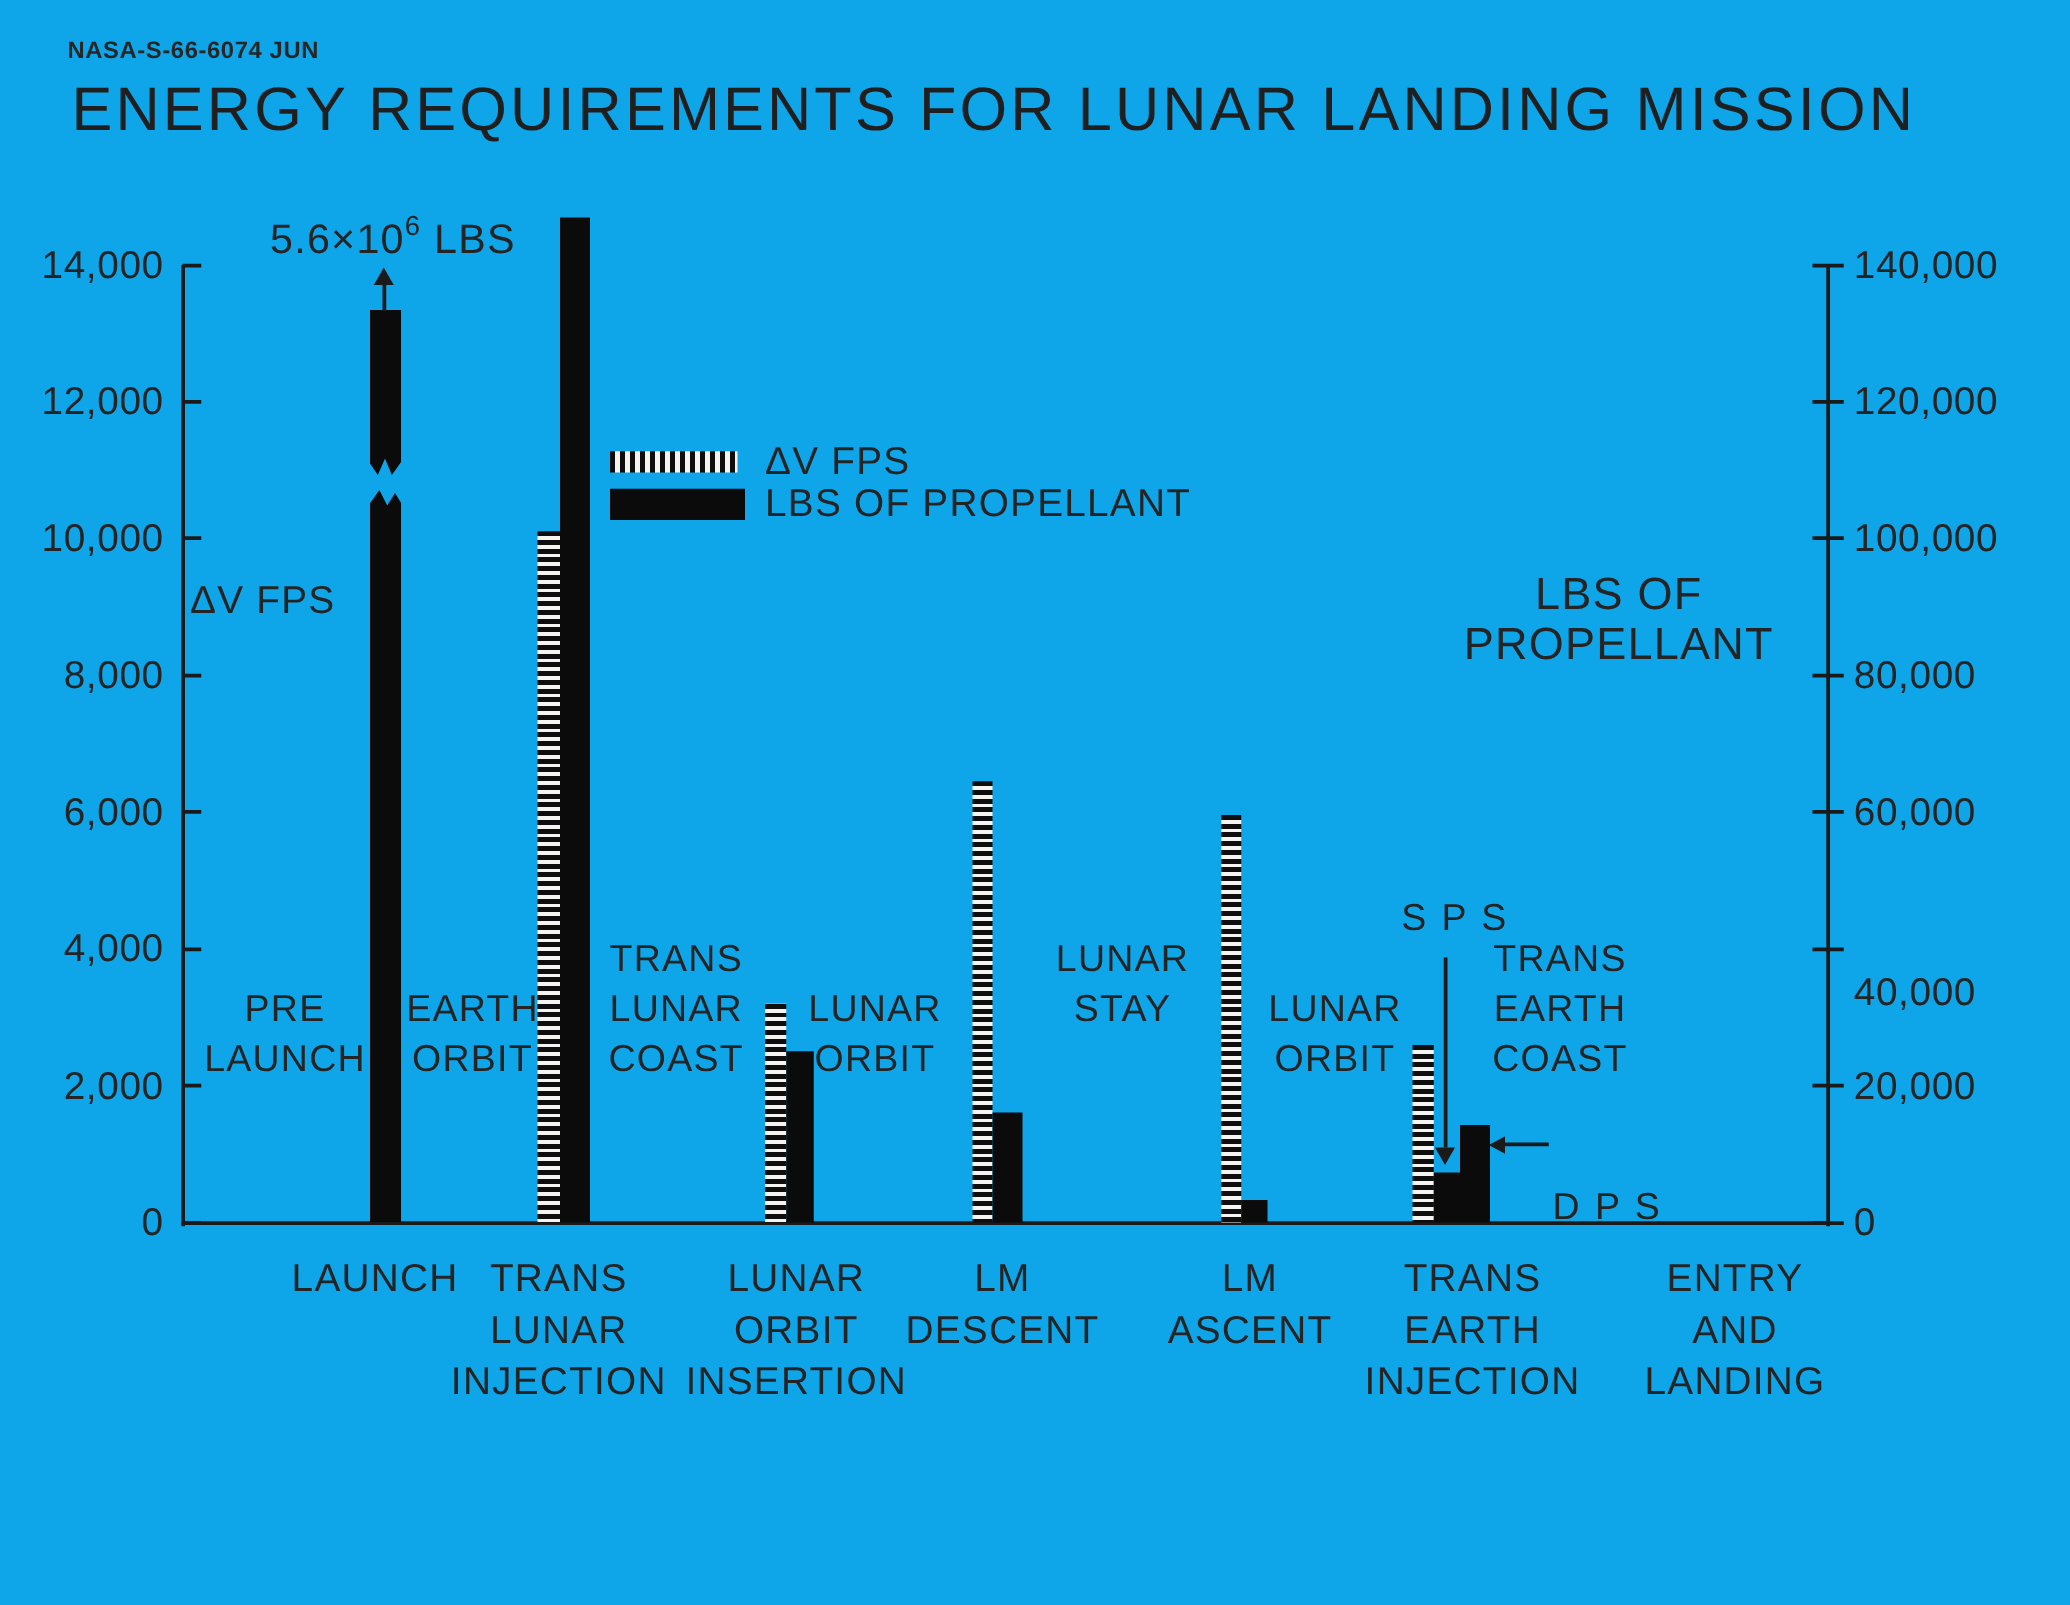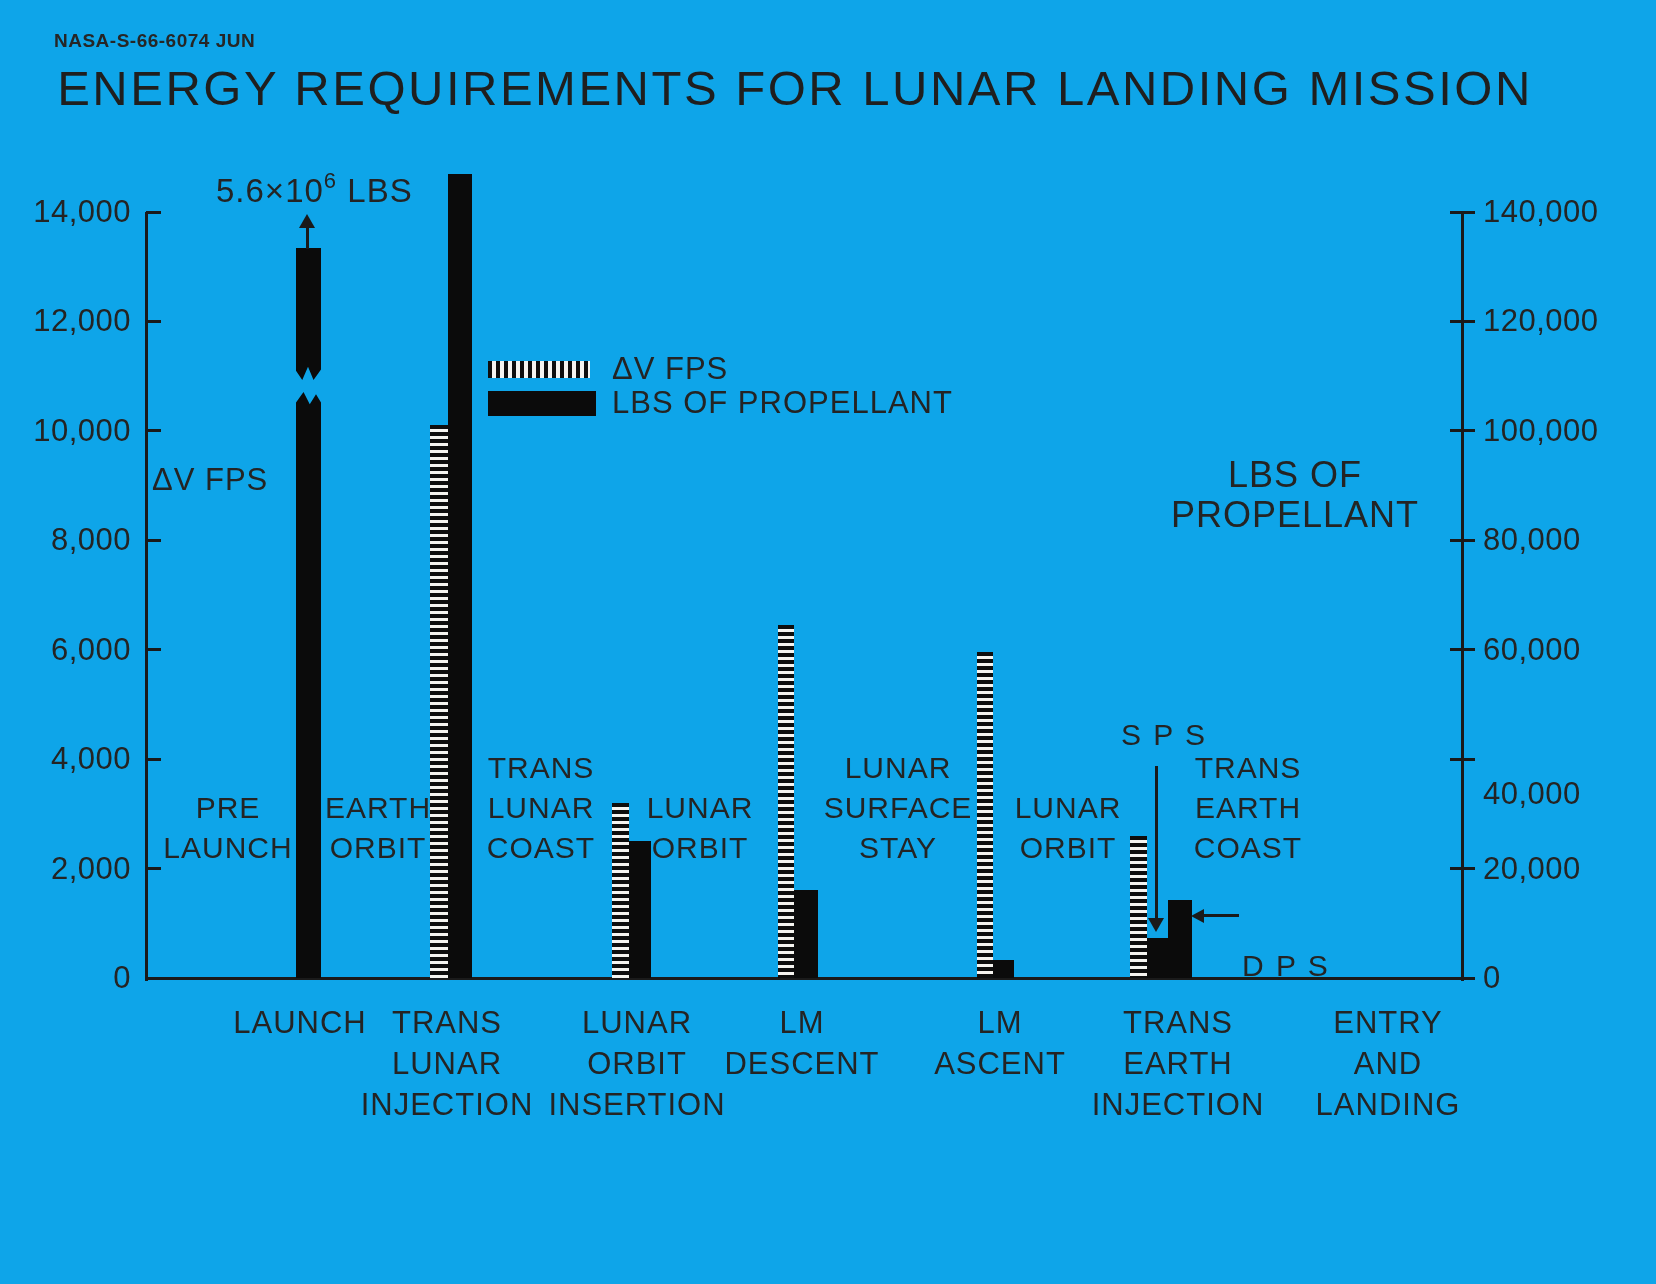--- a/index.html
+++ b/index.html
@@ -163,21 +163,20 @@
         <div>TRANS</div>
         <div>LUNAR</div>
         <div>COAST</div>
       </div>
       <div class="phase-label" style="left:560px;top:788px;width:280px;">
         <div>LUNAR</div>
         <div>ORBIT</div>
       </div>
       <div class="phase-label" style="left:758px;top:748px;width:280px;">
         <div>LUNAR</div>
-        <div>SURFACE</div>
         <div>STAY</div>
       </div>
       <div class="phase-label" style="left:928px;top:788px;width:280px;">
         <div>LUNAR</div>
         <div>ORBIT</div>
       </div>
       <div class="phase-label" style="left:1108px;top:748px;width:280px;">
         <div>TRANS</div>
         <div>EARTH</div>
         <div>COAST</div>

